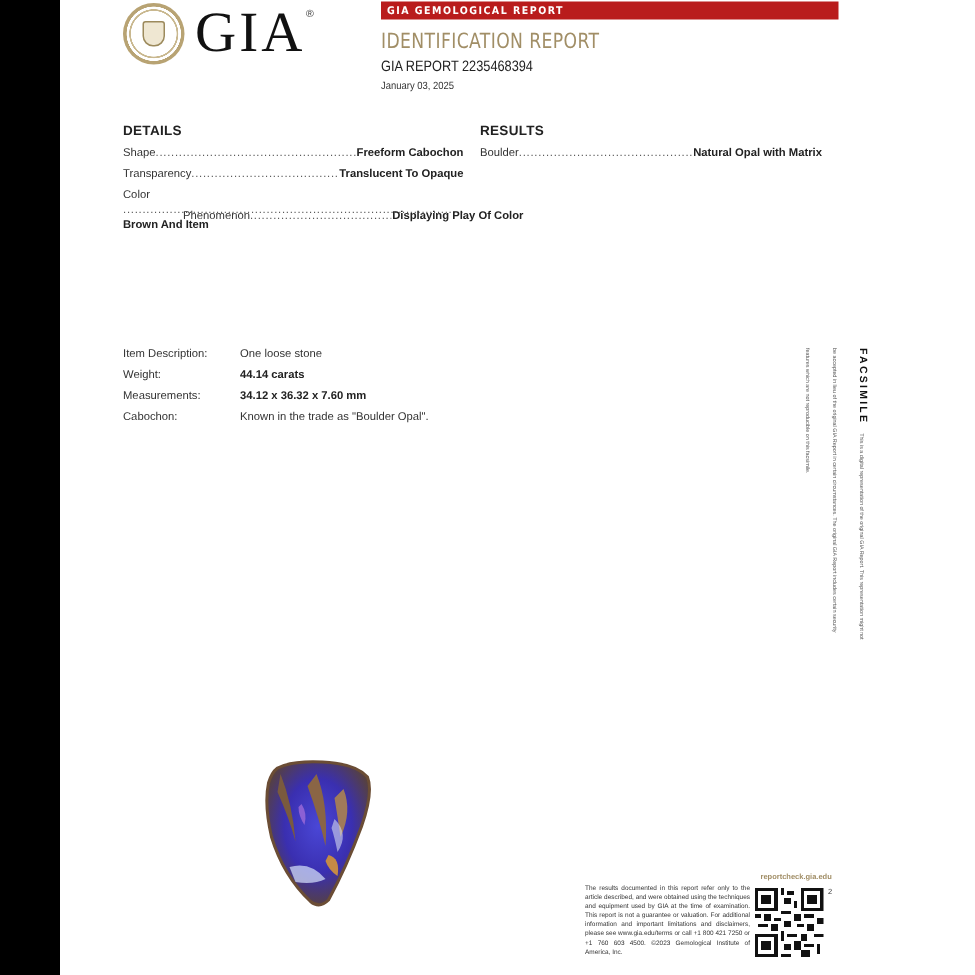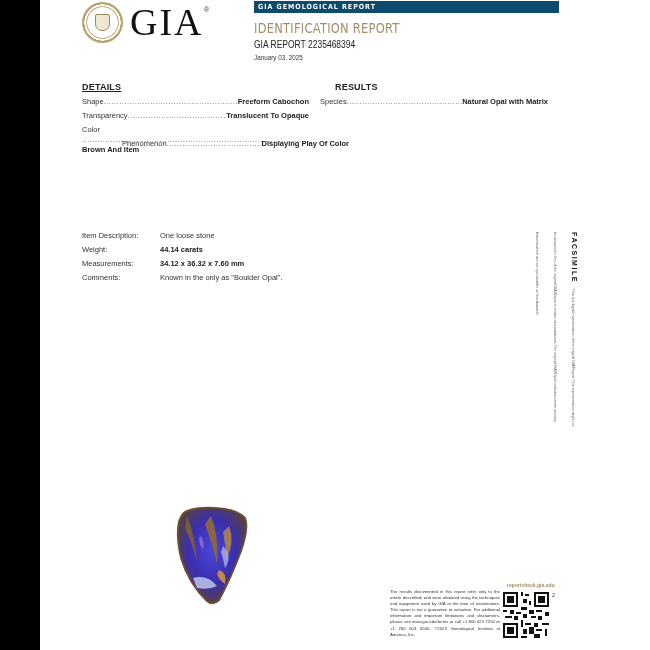--- a/index.html
+++ b/index.html
@@ -8,21 +8,21 @@
     .page { position:absolute; left:40px; top:0; width:647px; height:650px; background:#fff; overflow:hidden; }
 
     
     .seal { position:absolute; left:42px; top:2px; width:41px; height:41px; border-radius:50%;
             background: radial-gradient(circle, #fff 0 52%, #c9b88f 53% 56%, #fff 57% 62%, #b8a373 63% 100%); }
     .seal .inner { position:absolute; left:13px; top:12px; width:15px; height:17px; border:1.5px solid #9c8a5c; border-radius:2px 2px 7px 7px; background:#efe7d2; }
     .logo-text { position:absolute; left:90px; top:2px; font-family:"Liberation Serif", serif; font-size:38px; letter-spacing:2px; color:#111; line-height:40px; }
     .logo-reg { position:absolute; left:164px; top:6px; font-size:7px; color:#333; }
 
     
-    .banner { position:absolute; left:214px; top:1px; width:305px; height:12px; background:#0c4a6e; color:#fff;
+    .banner { position:absolute; left:214px; top:1px; width:305px; height:12px; background:#b91c1c; color:#fff;
               font-family:"DejaVu Sans Condensed","DejaVu Sans", sans-serif; font-size:7px; font-weight:bold; letter-spacing:1px; padding-left:4px; line-height:12px; }
     .title { position:absolute; left:214px; top:20px; font-family:"DejaVu Sans", sans-serif; font-size:14px; color:#a18e66; transform:scaleX(0.82); transform-origin:left; letter-spacing:0.3px; }
     .report-no { position:absolute; left:214px; top:39px; font-size:10px; color:#222; transform:scaleX(0.85); transform-origin:left; }
     .report-date { position:absolute; left:214px; top:54px; font-size:7px; color:#333; transform:scaleX(0.9); transform-origin:left; }
 
     
     .sec-h { position:absolute; font-size:9px; font-weight:bold; color:#222; letter-spacing:0.2px; }
     .row { position:absolute; display:flex; font-size:7.5px; color:#333; line-height:10px; }
     .row .lbl { white-space:nowrap; }
     .row .dots { flex:1; overflow:hidden; white-space:nowrap; color:#555; letter-spacing:0.5px; }
@@ -57,21 +57,21 @@
       <div class="inner"></div>
     </div>
   <div class="logo-text">GIA</div>
   <div class="logo-reg">®</div>
 
   <div class="banner">GIA GEMOLOGICAL REPORT</div>
   <div class="title">IDENTIFICATION REPORT</div>
   <div class="report-no">GIA REPORT 2235468394</div>
   <div class="report-date">January 03, 2025</div>
 
-  <div class="sec-h" style="left:42px;top:82px;text-decoration:underline;">DETAILS</div>
+  <div class="sec-h" style="left:42px;top:82px;">DETAILS</div>
   <div class="row" style="left:42px;top:97px;width:227px;align-items:center;">
     <span class="lbl">Shape</span>
       <span class="dots"></span>
       <span class="val">Freeform Cabochon</span>
   </div>
   <div class="row" style="left:42px;top:111px;width:227px;">
     <span class="lbl">Transparency </span>
       <span class="dots"></span>
       <span class="val">Translucent To Opaque</span>
   </div>
@@ -79,42 +79,42 @@
     <span class="lbl">Color</span>
       <span class="dots"></span>
       <span class="val">Brown And Item</span>
   </div>
   <div class="row" style="left:42px;top:139px;width:227px;margin-left:40px;">
     <span class="lbl">Phenomenon </span>
       <span class="dots"></span>
       <span class="val">Displaying Play Of Color</span>
   </div>
 
-  <div class="sec-h" style="left:295px;top:82px;">RESULTS</div>
+  <div class="sec-h" style="left:280px;top:82px;">RESULTS</div>
   <div class="row" style="left:280px;top:97px;width:228px;">
-    <span class="lbl">Species</span>
+    <span class="lbl">Boulder</span>
       <span class="dots"></span>
       <span class="val">Natural Opal with Matrix</span>
   </div>
 
   <div class="info" style="top:231px;">
     <span class="k">Item Description:</span>
     <span class="v">One loose stone</span>
   </div>
   <div class="info" style="top:245px;">
     <span class="k">Weight:</span>
     <span class="v b">44.14 carats</span>
   </div>
   <div class="info" style="top:259px;">
     <span class="k">Measurements:</span>
     <span class="v b">34.12 x 36.32 x 7.60 mm</span>
   </div>
   <div class="info" style="top:273px;">
-    <span class="k">Comments:</span>
-    <span class="v">Known in the only as "Boulder Opal".</span>
+    <span class="k">Cabochon:</span>
+    <span class="v">Known in the trade as "Boulder Opal".</span>
   </div>
 
   <div class="facs">
     <span class="ft">FACSIMILE</span><span class="fb">This is a digital representation of the original GIA Report. This representation might not be accepted in lieu of the original GIA Report in certain circumstances. The original GIA Report includes certain security features which are not reproducible on this facsimile.</span>
   </div>
 
   <svg class="stone" viewBox="0 0 74 100">
     <defs>
       <radialGradient id="g1" cx="50%" cy="45%" r="60%">
         <stop offset="0%" stop-color="#4a47d6"></stop>

